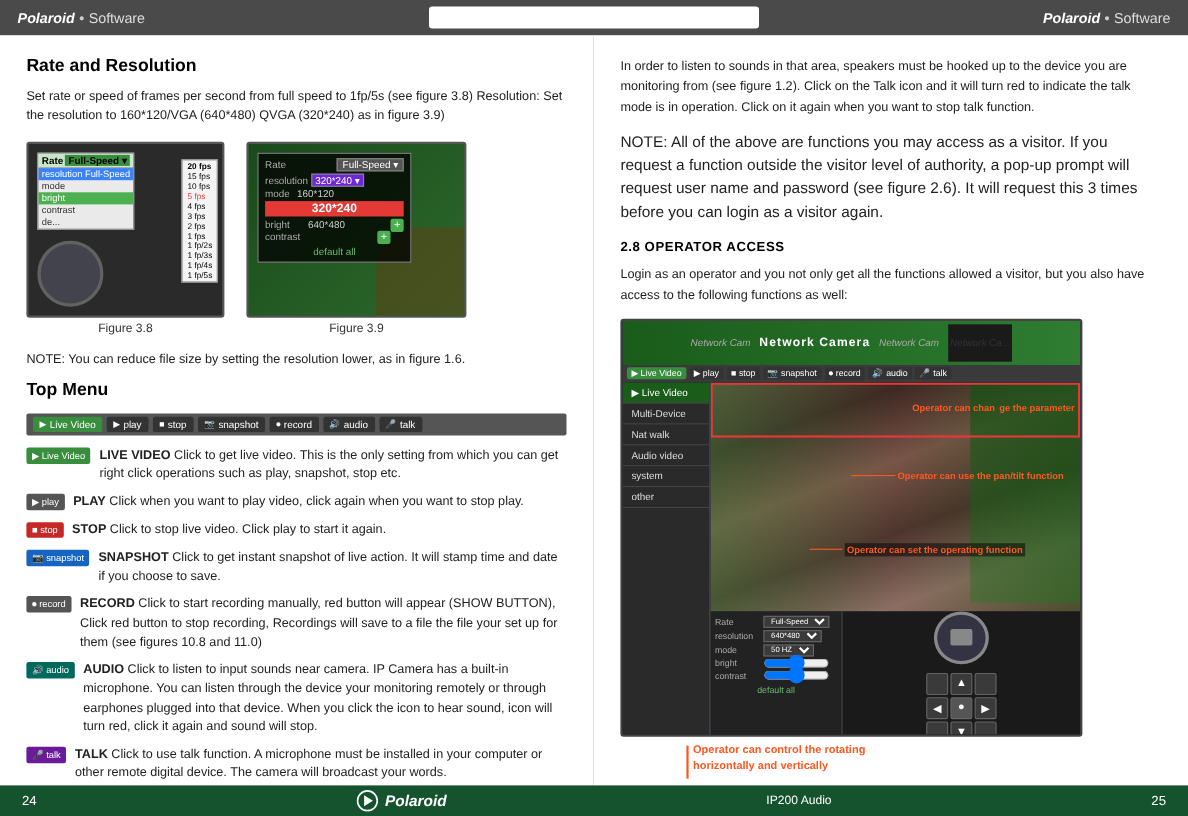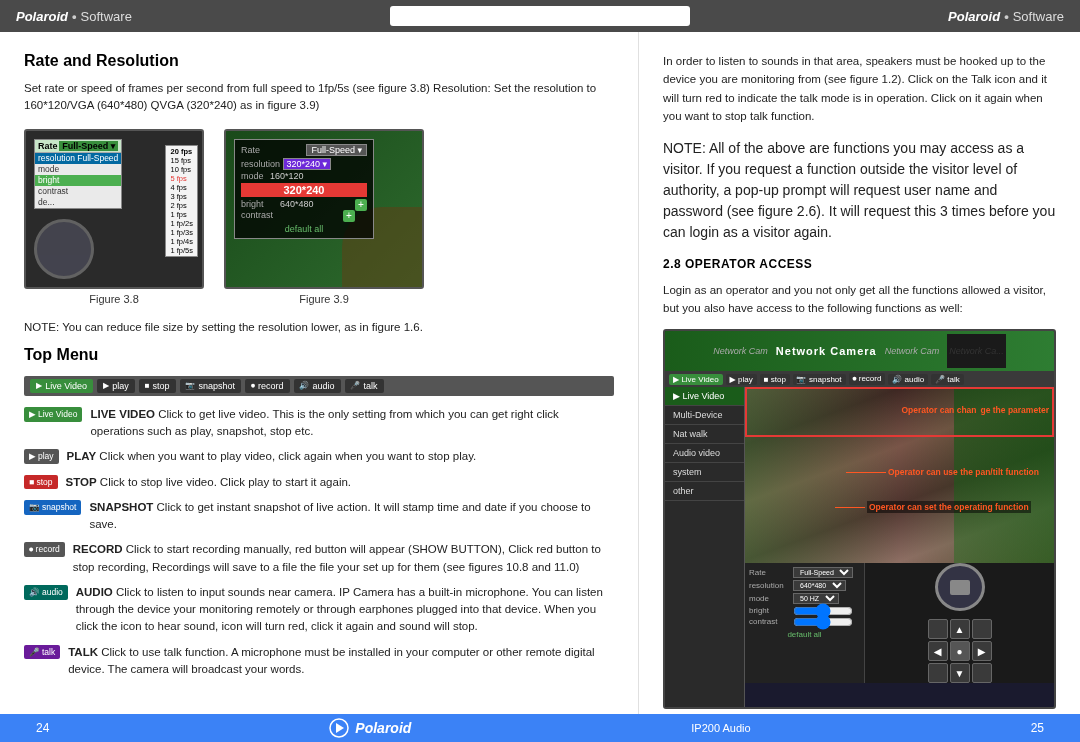--- a/index.html
+++ b/index.html
@@ -46,21 +46,21 @@
 
     
     .content {
       display: flex;
       flex: 1;
       overflow: hidden;
     }
 
     
     .left-panel {
-      width: 639px;
+      width: 540px;
       padding: 20px 24px;
       border-right: 1px solid #e0e0e0;
       overflow-y: auto;
       flex-shrink: 0;
     }
 
     
     .right-panel {
       flex: 1;
       padding: 20px 24px;
@@ -131,21 +131,21 @@
       font-size: 9px;
       border-bottom: 1px solid #aaa;
     }
     .rate-table .rt-row {
       padding: 0 3px;
       font-size: 8.5px;
       line-height: 1.3;
       color: #333;
     }
     .rate-table .rt-row.selected {
-      background: #0369a1;
+      background: #3b82f6;
       color: #fff;
     }
     .rate-table .rt-row.highlight {
       background: #4caf50;
       color: #fff;
     }
 
     
     .fig39 {
       width: 200px;
@@ -296,26 +296,26 @@
       color: #fff;
     }
     .fig41-main {
       flex: 1;
       position: relative;
       overflow: hidden;
     }
 
     
     .footer {
-      background: #3b82f6;
+      background: #14532d;
       color: #fff;
       display: flex;
       align-items: center;
       justify-content: space-between;
-      padding: 4px 36px;
+      padding: 4px 20px;
       height: 28px;
       flex-shrink: 0;
     }
     .footer-page {
       font-size: 12px;
       color: #fff;
     }
     .footer-brand {
       display: flex;
       align-items: center;
@@ -592,21 +592,21 @@
             <div class="fig41-nav-item active">▶ Live Video</div>
             <div class="fig41-nav-item">Multi-Device</div>
             <div class="fig41-nav-item">Nat walk</div>
             <div class="fig41-nav-item">Audio video</div>
             <div class="fig41-nav-item">system</div>
             <div class="fig41-nav-item">other</div>
           </div>
 
           <div class="fig41-main">
 
-            <div style="height:176px;position:relative;overflow:hidden;">
+            <div style="height:208px;position:relative;overflow:hidden;">
               <div class="staircase-bg"></div>
 
               <div style="position:absolute;top:0;right:0;width:100px;height:200px;background:linear-gradient(180deg,rgba(20,80,20,0.7),rgba(30,120,30,0.4));"></div>
 
               <div class="red-box-overlay" style="top:0;left:0;right:0;height:50px;"></div>
 
               <div style="position:absolute;top:18px;right:5px;display:flex;align-items:center;gap:4px;">
                 <span style="color:#ff5722;font-size:8.5px;font-weight:bold;">Operator can chan</span>
                 <span style="color:#ff5722;font-size:8.5px;font-weight:bold;">ge the parameter</span>
               </div>

